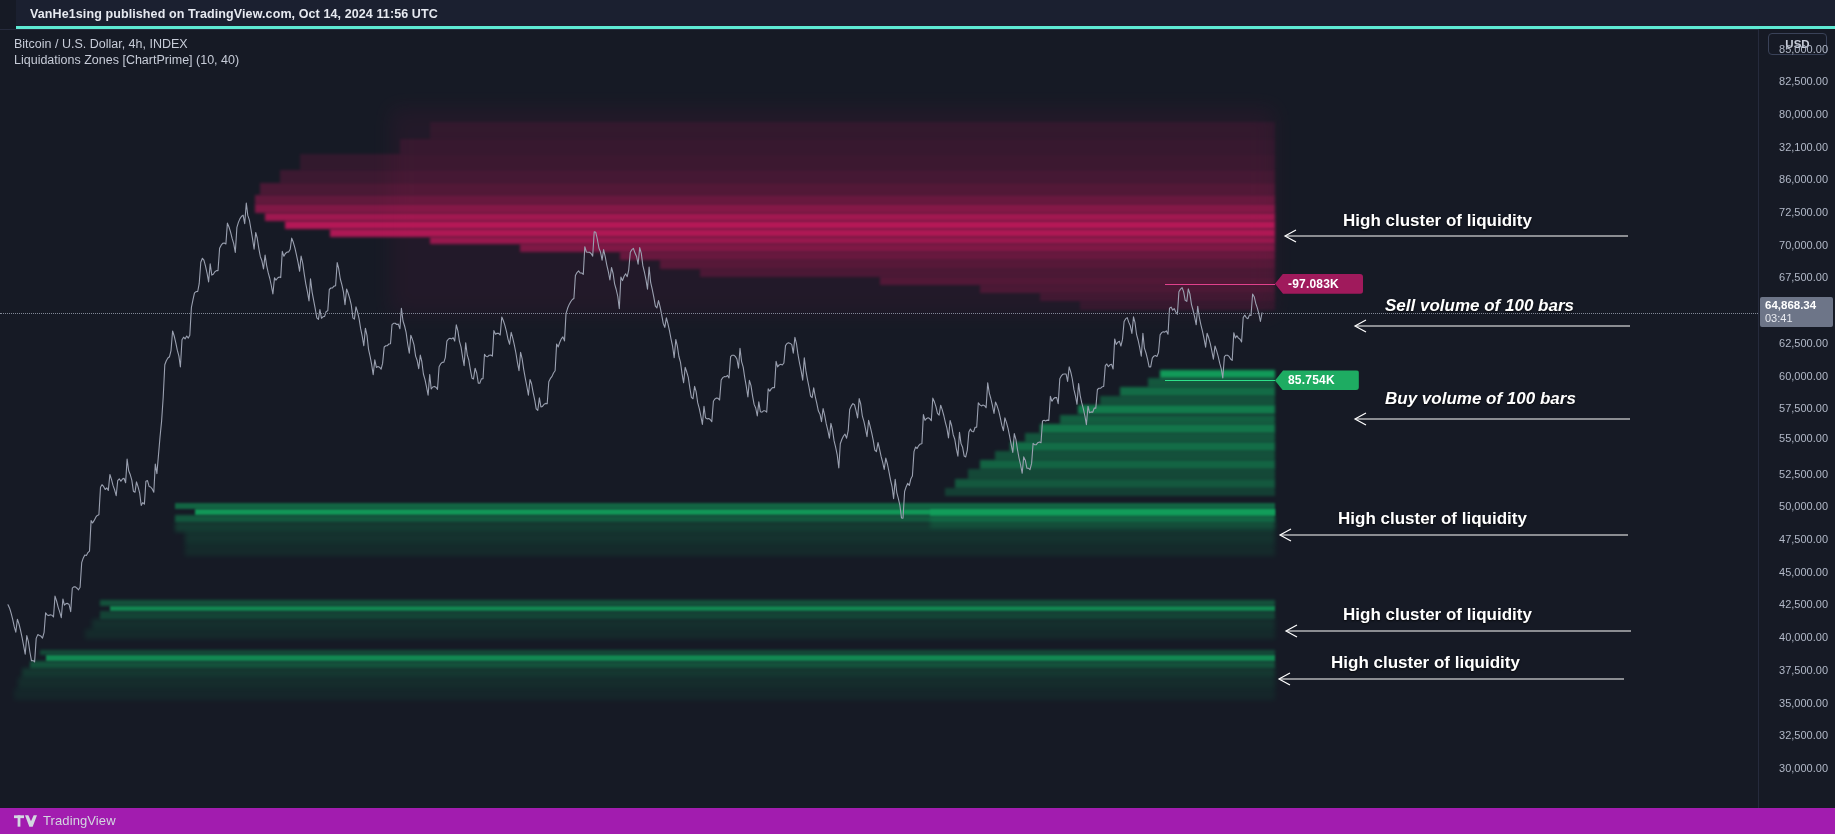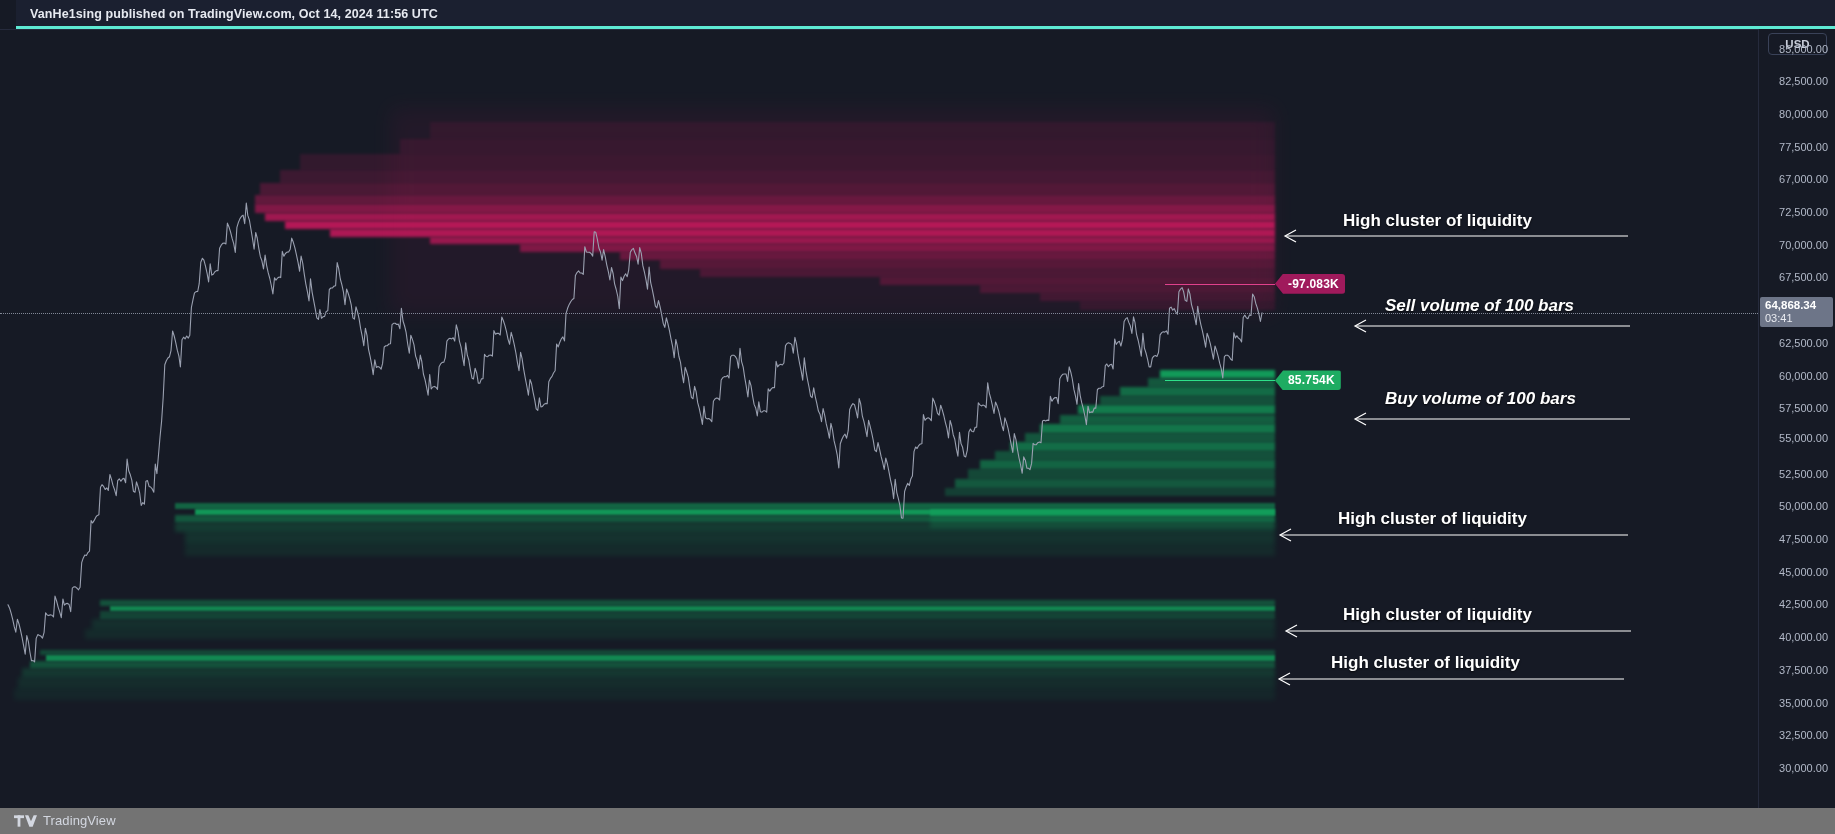--- a/index.html
+++ b/index.html
@@ -72,21 +72,21 @@
   }
 
   
   .level-line {
     position: absolute; height: 0;
   }
   .tag {
     position: absolute;
     height: 20px;
     display: flex; align-items: center;
-    padding: 0 6px 0 13px;
+    padding: 0 24px 0 13px;
     font-size: 12px; font-weight: 700; color: #ffffff;
     letter-spacing: 0.2px;
     white-space: nowrap;
     border-radius: 3px;
     clip-path: polygon(0 50%, 8px 0, 100% 0, 100% 100%, 8px 100%);
   }
 
   
   .annot { position: absolute; }
   .annot-text {
@@ -128,21 +128,21 @@
     transform: translateY(-50%);
     padding: 2px 0 0 5px;
   }
   .cur-price .p1 { font-size: 11.5px; font-weight: 700; color: #ffffff; line-height: 13px; }
   .cur-price .p2 { font-size: 11px; color: #e8eaf0; line-height: 13px; }
 
   
   .footer {
     position: absolute; left: 0; top: 808px;
     width: 1835px; height: 26px;
-    background: #737373;
+    background: #a21caf;
   }
   .tv-logo {
     position: absolute; left: 14px; top: 5px;
     display: flex; align-items: center; gap: 5px;
   }
   .tv-mark { display: block; }
   .tv-word { font-size: 13px; color: #d3d7e0; letter-spacing: 0.1px; }
 </style>
 </head>
 <body>
@@ -270,32 +270,36 @@
       </div>
 
       <div class="annot">
         <div class="annot-text upright" style="left:1331px; top:623px;">High cluster of liquidity</div>
         <svg class="annot-arrow" style="left:1274px; top:641px;" width="352" height="16" viewBox="0 0 352 16">
           <line x1="6" y1="8" x2="350" y2="8" stroke="#ffffff" stroke-width="1.2"></line>
           <polyline points="16,2 5,8 16,14" fill="none" stroke="#ffffff" stroke-width="1.2"></polyline>
         </svg>
       </div>
 
+      <div class="legend">
+        <div class="legend-line">Bitcoin / U.S. Dollar, 4h, INDEX</div>
+        <div class="legend-line">Liquidations Zones [ChartPrime] (10, 40)</div>
+      </div>
 
     </div>
   </div>
 
   <div class="price-scale">
     <div class="usd-chip">USD</div>
     <div id="ticks">
         <div class="tick" style="top: 19.6174px;">85,000.00</div>
         <div class="tick" style="top: 52.313px;">82,500.00</div>
         <div class="tick" style="top: 85.0087px; margin-left: 12px;">80,000.00</div>
-        <div class="tick" style="top: 117.704px;">77,500.00</div>
-        <div class="tick" style="top: 150.4px;">67,000.00</div>
+        <div class="tick" style="top: 117.704px;">32,100.00</div>
+        <div class="tick" style="top: 150.4px;">86,000.00</div>
         <div class="tick" style="top: 183.096px;">72,500.00</div>
         <div class="tick" style="top: 215.791px;">70,000.00</div>
         <div class="tick" style="top: 248.487px;">67,500.00</div>
         <div class="tick" style="top: 313.878px;">62,500.00</div>
         <div class="tick" style="top: 346.574px;">60,000.00</div>
         <div class="tick" style="top: 379.27px;">57,500.00</div>
         <div class="tick" style="top: 409px; margin-left: 26px;">55,000.00</div>
         <div class="tick" style="top: 444.661px;">52,500.00</div>
         <div class="tick" style="top: 477.357px;">50,000.00</div>
         <div class="tick" style="top: 510.052px;">47,500.00</div>

